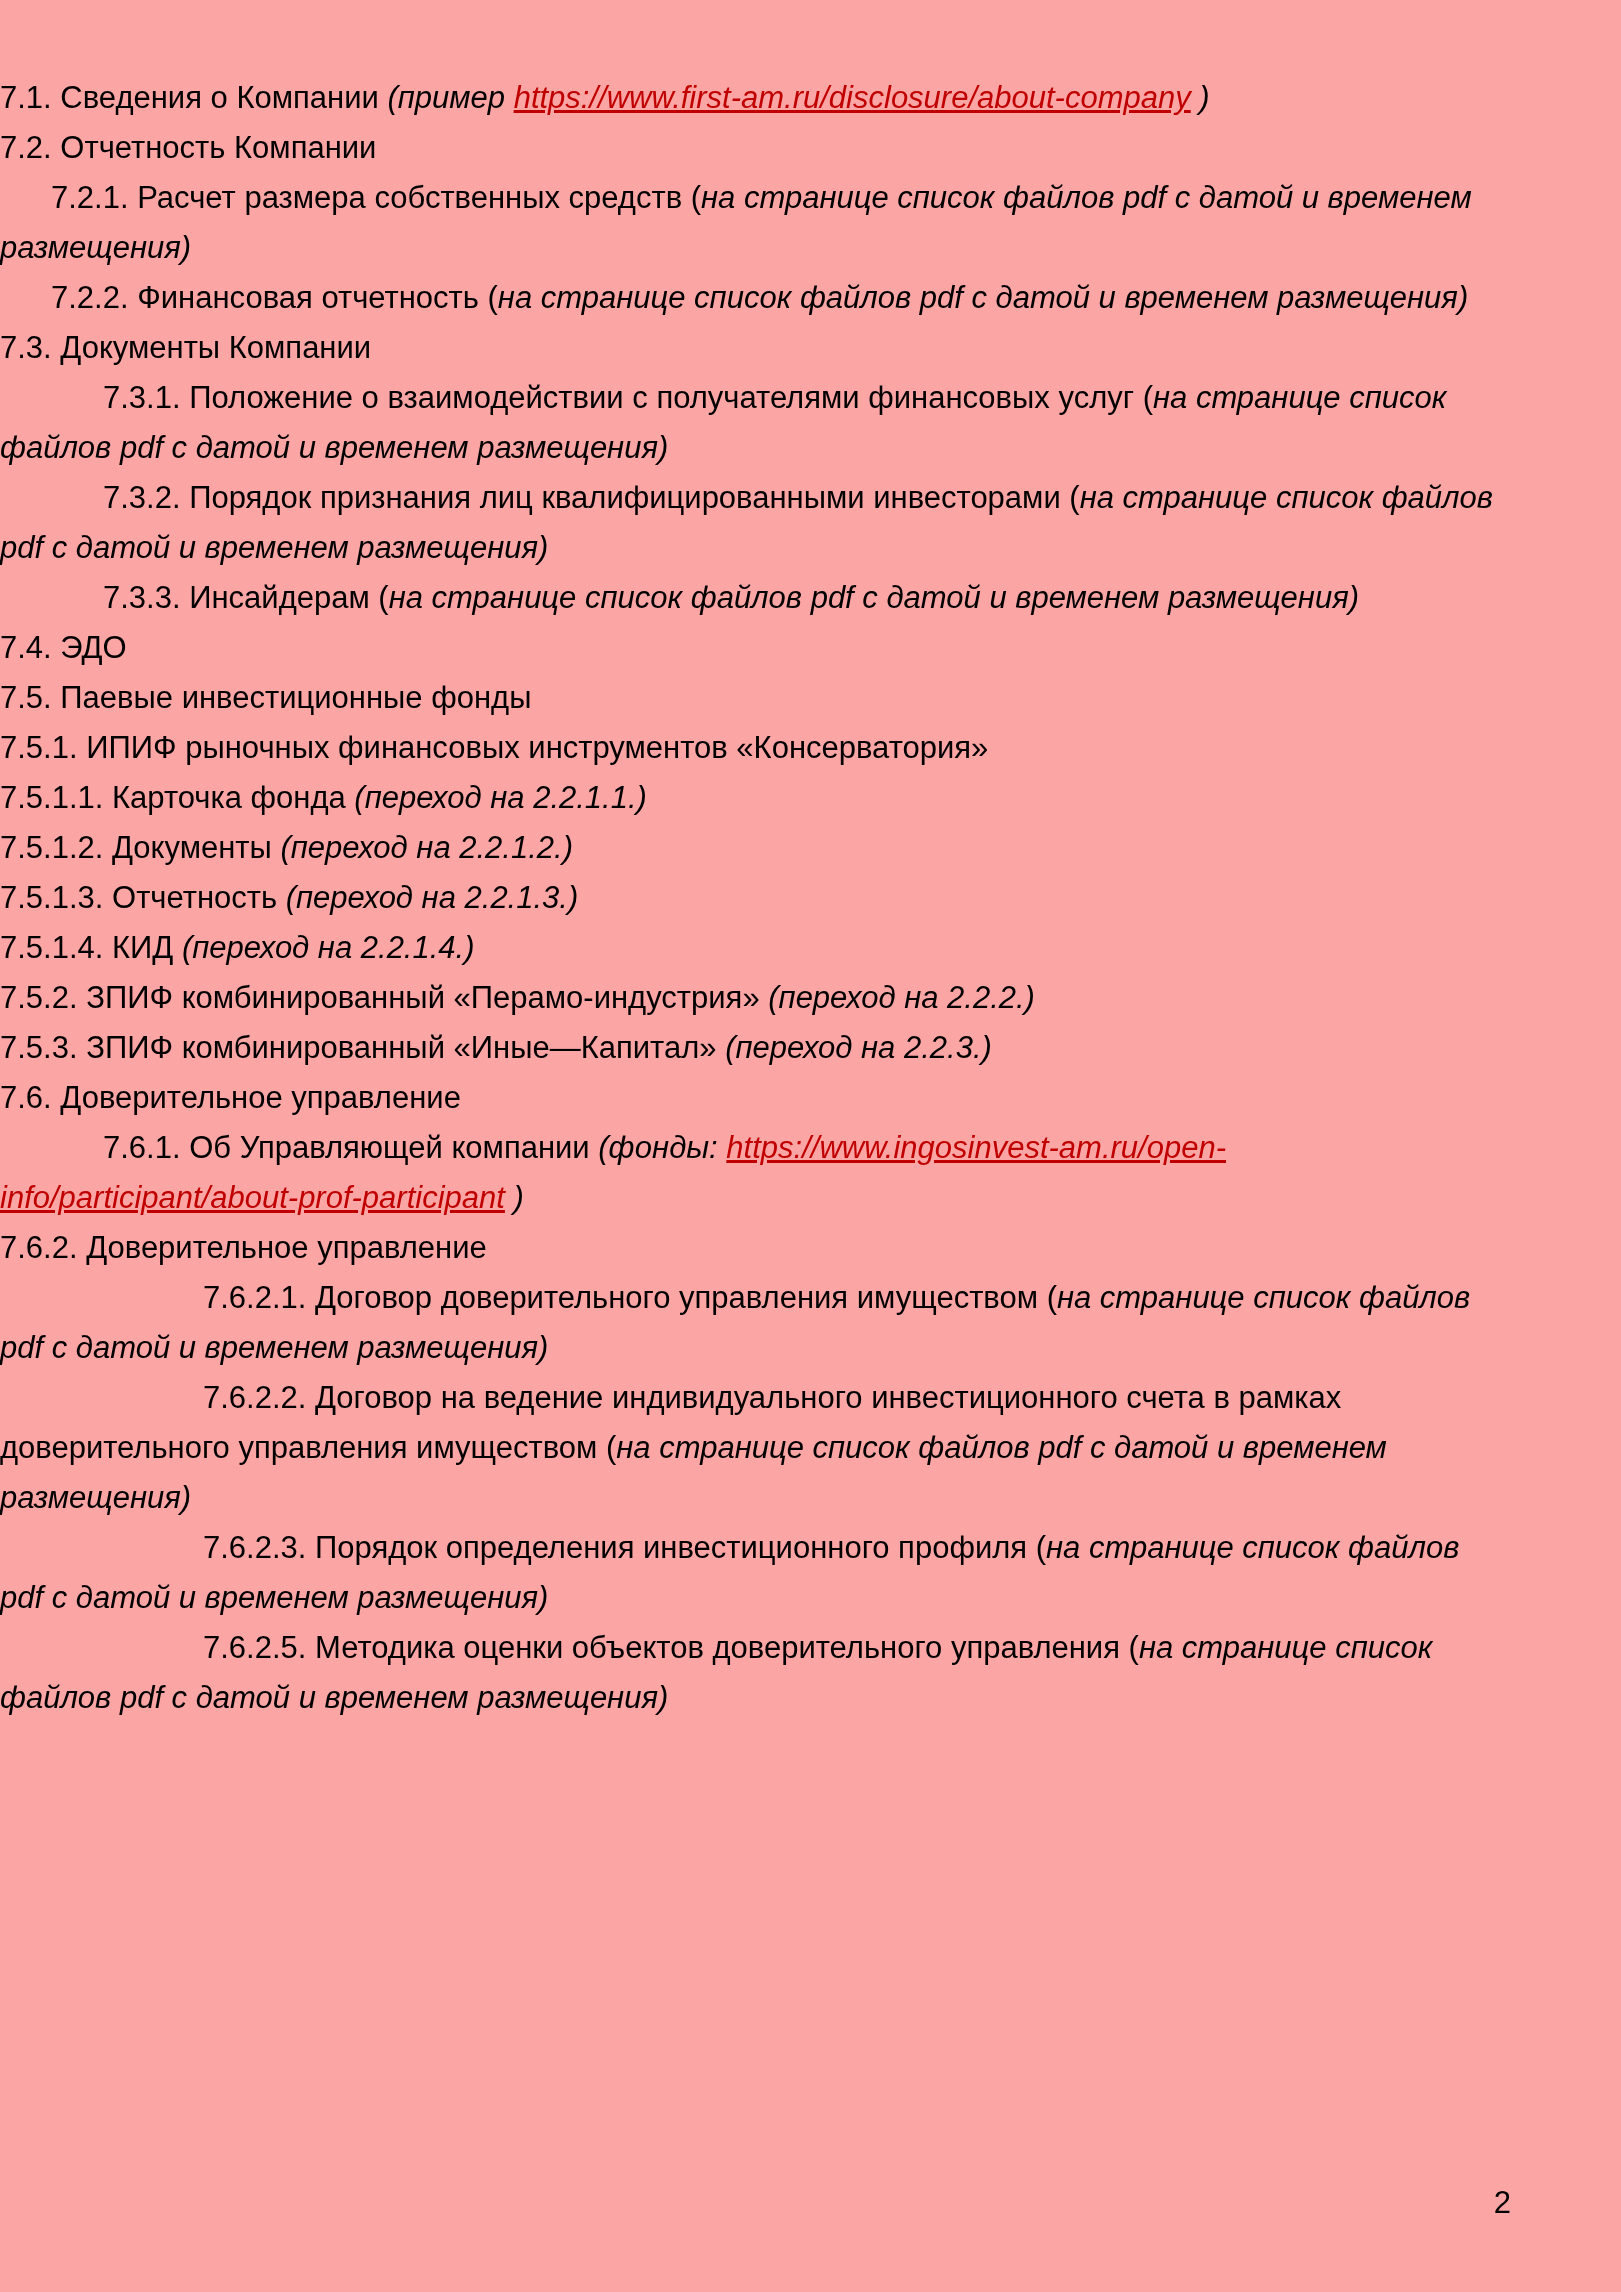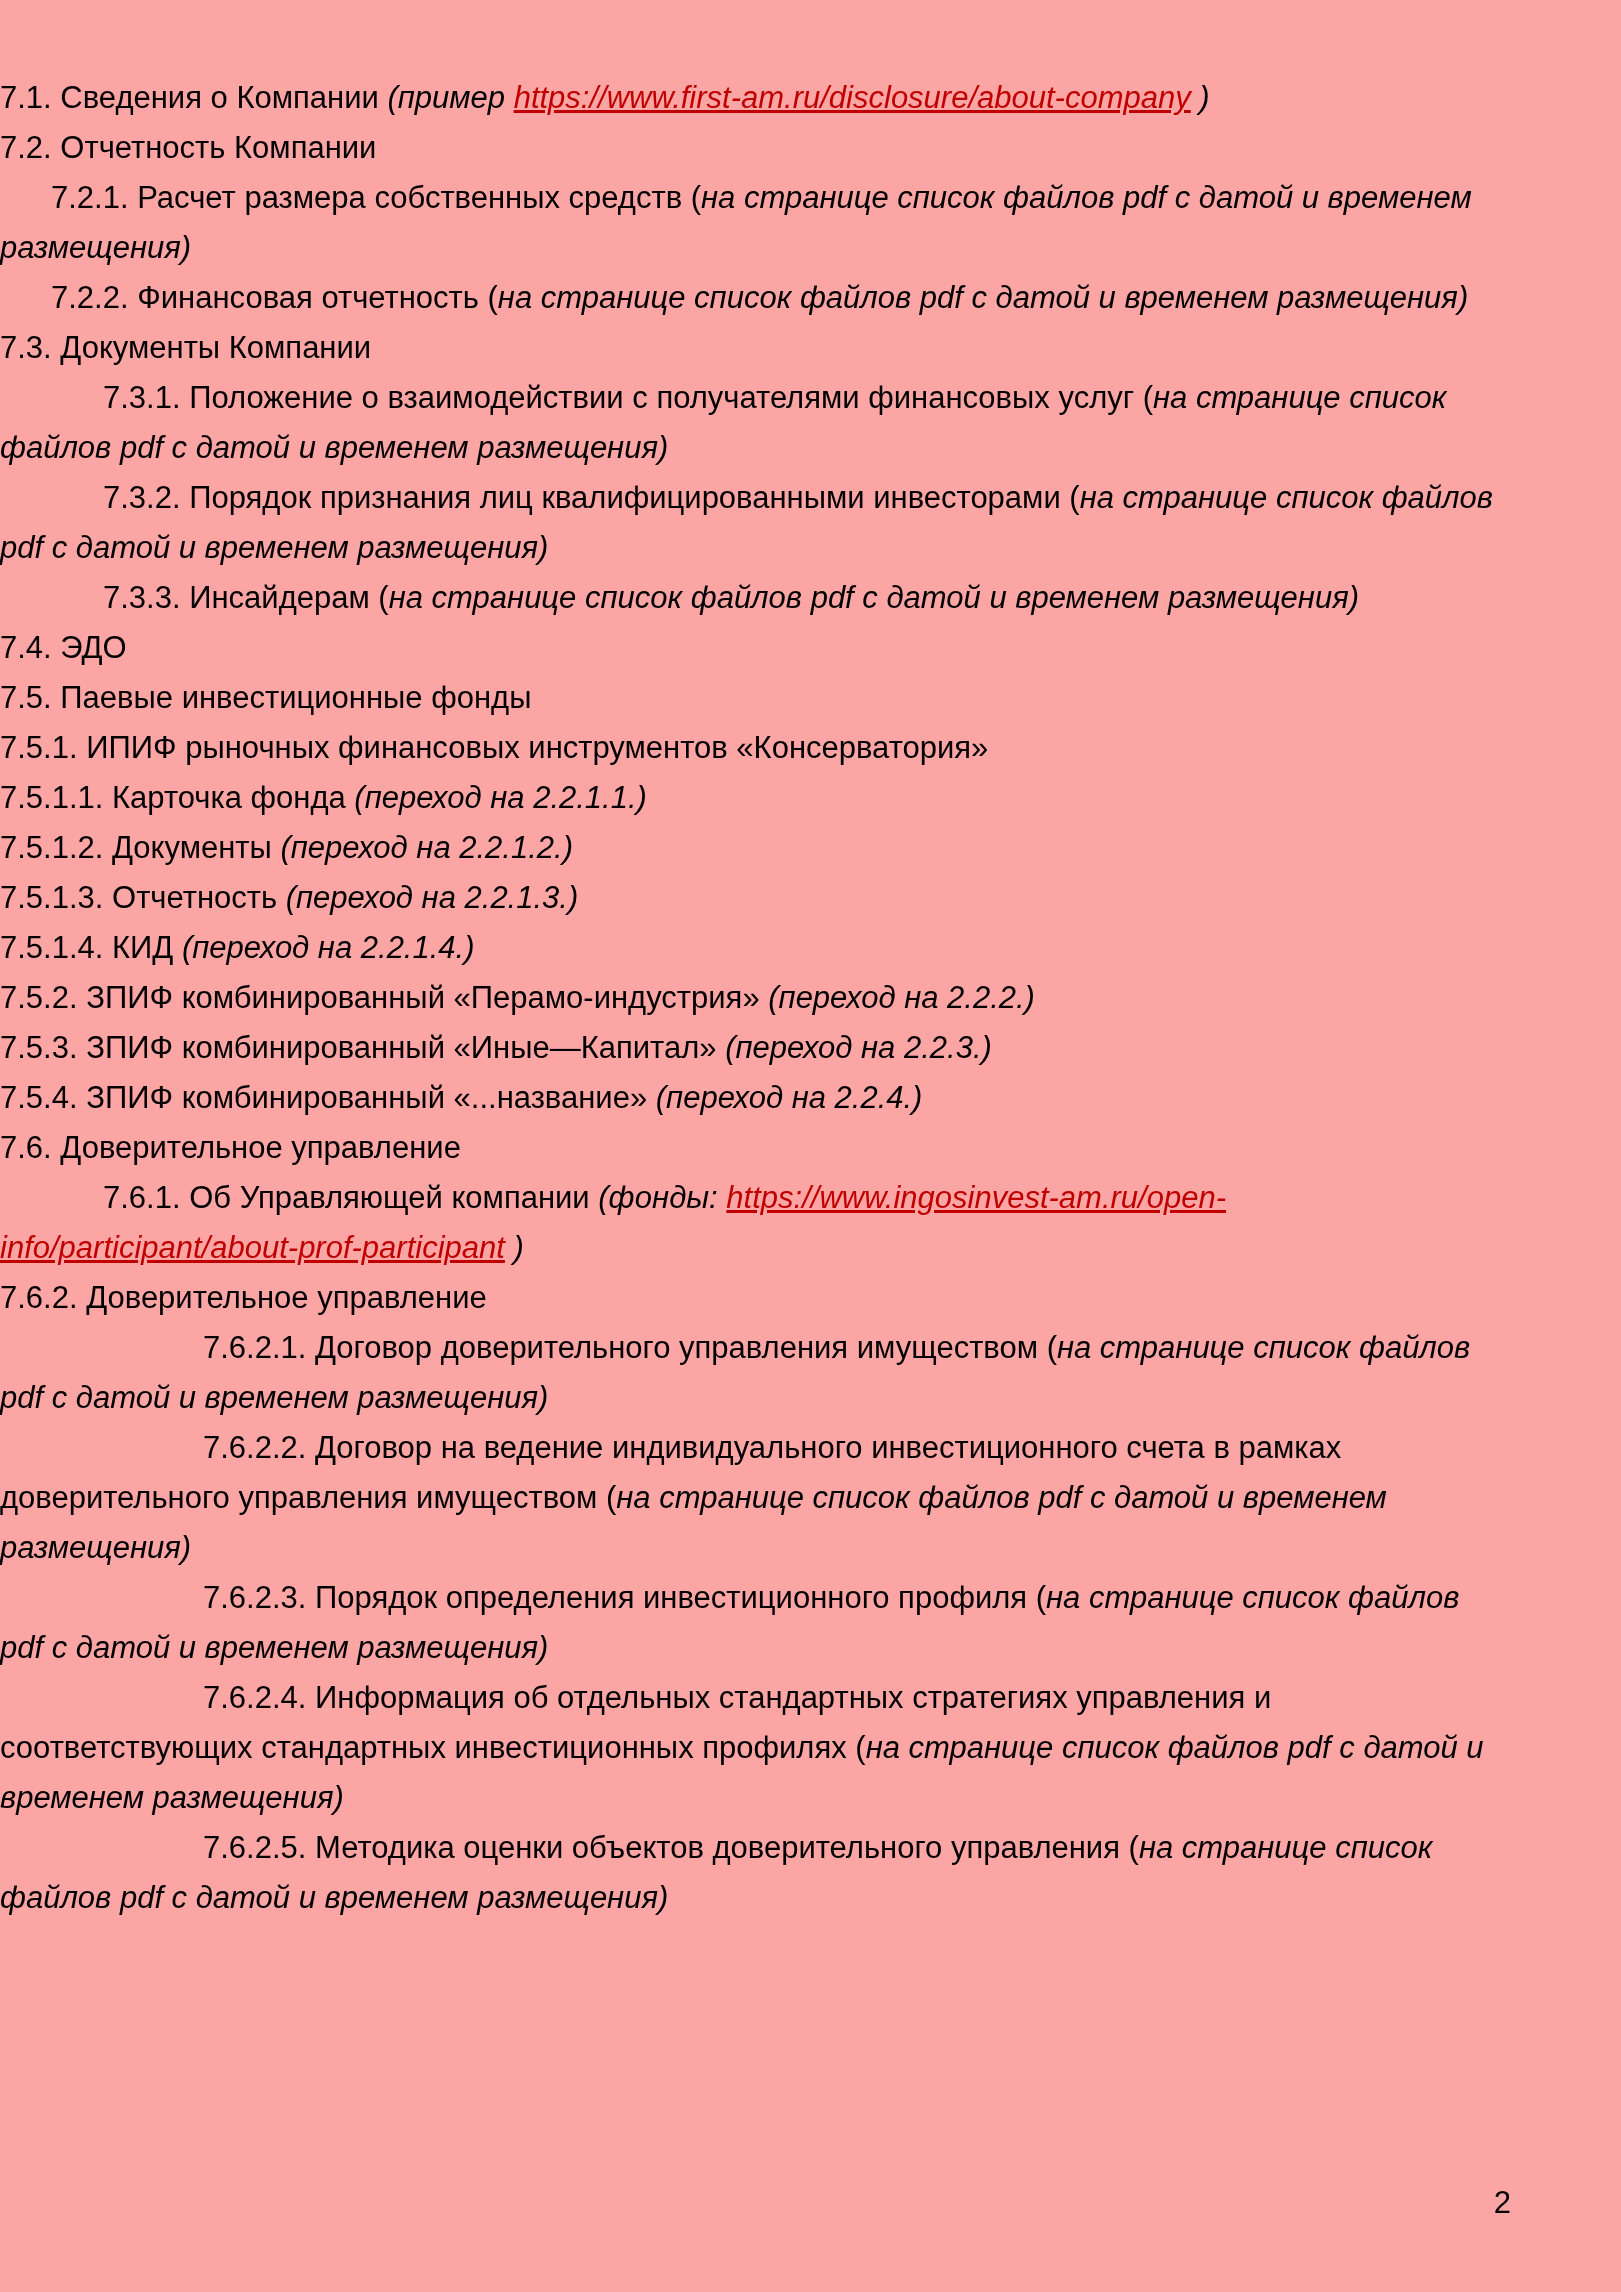--- a/index.html
+++ b/index.html
@@ -58,25 +58,23 @@
       <p class="para ind-c"><span class="run-normal">7.3.3. Инсайдерам (</span><span class="run-italic">на странице список файлов pdf с датой и временем размещения)</span></p>
       <p class="para ind-b"><span class="run-normal">7.4. ЭДО</span></p>
       <p class="para ind-b"><span class="run-normal">7.5. Паевые инвестиционные фонды</span></p>
       <p class="para ind-d"><span class="run-normal">7.5.1. ИПИФ рыночных финансовых инструментов «Консерватория»</span></p>
       <p class="para ind-e"><span class="run-normal">7.5.1.1. Карточка фонда </span><span class="run-italic">(переход на 2.2.1.1.)</span></p>
       <p class="para ind-e"><span class="run-normal">7.5.1.2. Документы </span><span class="run-italic">(переход на 2.2.1.2.)</span></p>
       <p class="para ind-e"><span class="run-normal">7.5.1.3. Отчетность </span><span class="run-italic">(переход на 2.2.1.3.)</span></p>
       <p class="para ind-e"><span class="run-normal">7.5.1.4. КИД </span><span class="run-italic">(переход на 2.2.1.4.)</span></p>
       <p class="para ind-d"><span class="run-normal">7.5.2. ЗПИФ комбинированный «Перамо-индустрия» </span><span class="run-italic">(переход на 2.2.2.)</span></p>
       <p class="para ind-d"><span class="run-normal">7.5.3. ЗПИФ комбинированный «Иные—Капитал» </span><span class="run-italic">(переход на 2.2.3.)</span></p>
-      <p class="para ind-d"><span class="run-normal">7.5.4. ЗПИФ комбинированный «...название» </span><span class="run-italic">(переход на 2.2.4.)</span></p>
       <p class="para ind-b"><span class="run-normal">7.6. Доверительное управление</span></p>
       <p class="para ind-c"><span class="run-normal">7.6.1. Об Управляющей компании </span><span class="run-italic">(фонды: </span><a class="run-link">https://www.ingosinvest-am.ru/open-info/participant/about-prof-participant</a><span class="run-italic"> )</span></p>
       <p class="para ind-d"><span class="run-normal">7.6.2. Доверительное управление</span></p>
       <p class="para ind-f"><span class="run-normal">7.6.2.1. Договор доверительного управления имуществом (</span><span class="run-italic">на странице список файлов pdf с датой и временем размещения)</span></p>
       <p class="para ind-f"><span class="run-normal">7.6.2.2. Договор на ведение индивидуального инвестиционного счета в рамках доверительного управления имуществом (</span><span class="run-italic">на странице список файлов pdf с датой и временем размещения)</span></p>
       <p class="para ind-f"><span class="run-normal">7.6.2.3. Порядок определения инвестиционного профиля (</span><span class="run-italic">на странице список файлов pdf с датой и временем размещения)</span></p>
-      <p class="para ind-f"><span class="run-normal">7.6.2.4. Информация об отдельных стандартных стратегиях управления и соответствующих стандартных инвестиционных профилях (</span><span class="run-italic">на странице список файлов pdf с датой и временем размещения)</span></p>
       <p class="para ind-f"><span class="run-normal">7.6.2.5. Методика оценки объектов доверительного управления (</span><span class="run-italic">на странице список файлов pdf с датой и временем размещения)</span></p>
     </div>
   <div class="page-number">2</div>
 </div>
 
 
 </body></html>

